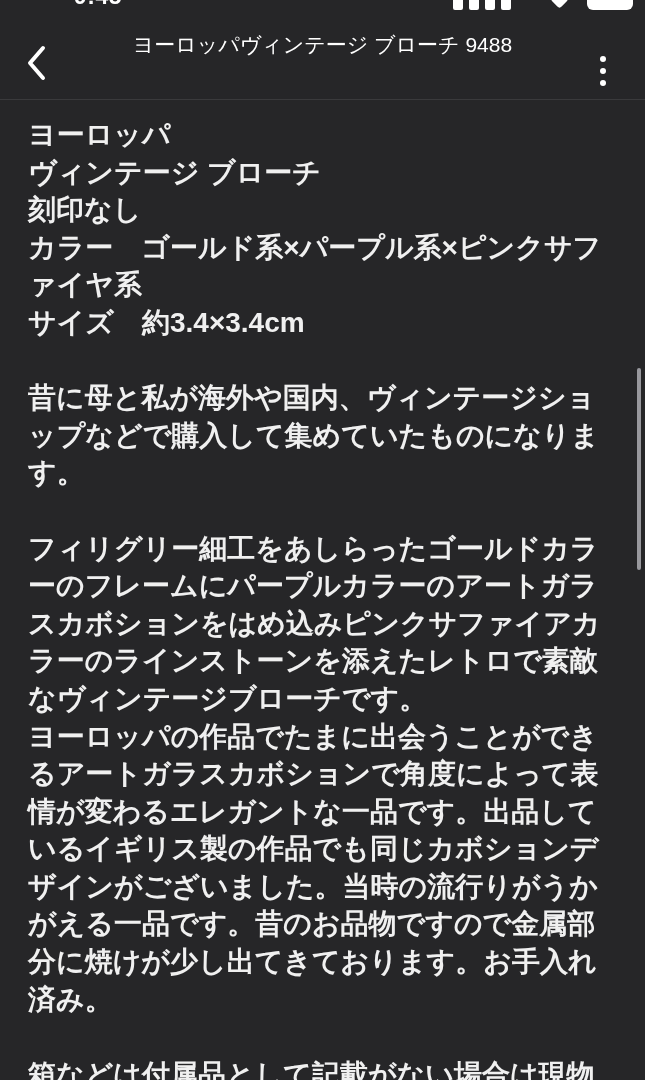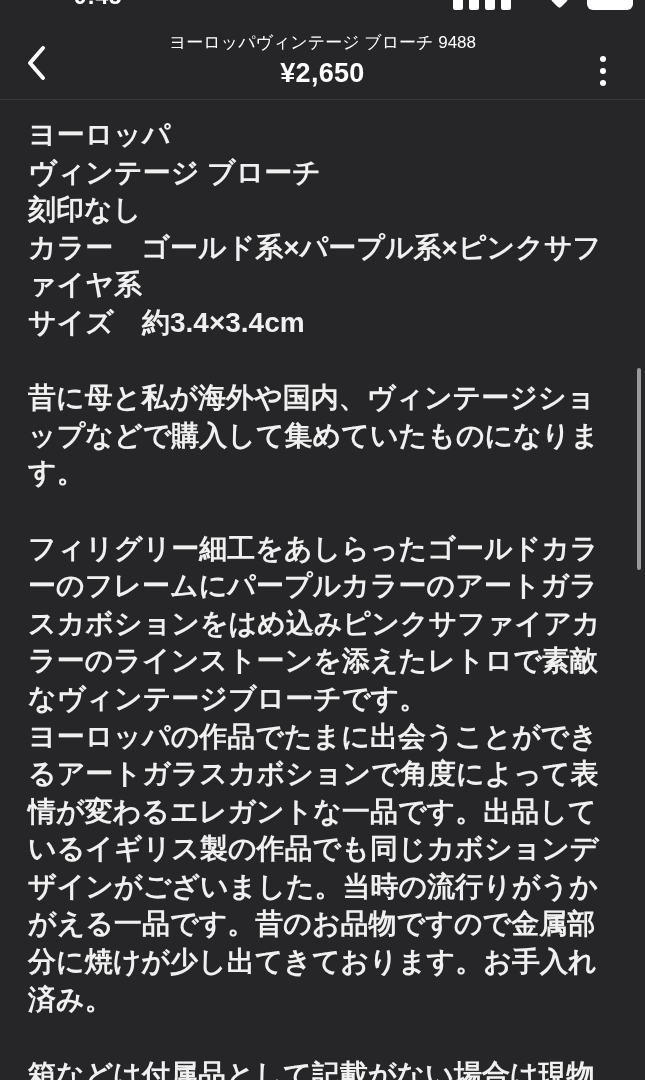--- a/index.html
+++ b/index.html
@@ -79,21 +79,21 @@
     background: none; border: none;
     cursor: pointer;
     display: flex; align-items: center; justify-content: center;
   }
   .titles {
     position: absolute;
     left: 70px; right: 70px; top: 18px;
     text-align: center;
   }
   .nav-title {
-    font-size: 17px;
+    font-size: 21px;
     font-weight: 500;
     color: #ffffff;
     white-space: nowrap;
     overflow: hidden;
   }
   .nav-price {
     margin-top: 4px;
     font-size: 27px;
     font-weight: 700;
     color: #ffffff;
@@ -169,21 +169,20 @@
   </div>
 
   <div class="nav-header">
     <button class="back-button">
       <svg width="22" height="38" viewBox="0 0 22 38" fill="none">
         <polyline points="18,4 5,19 18,34" stroke="#ffffff" stroke-width="4" stroke-linecap="round" stroke-linejoin="round" fill="none"></polyline>
       </svg>
     </button>
     <div class="titles">
       <div class="nav-title">ヨーロッパヴィンテージ ブローチ 9488</div>
-      <div class="nav-price">¥2,650</div>
     </div>
     <button class="menu-button">
       <span style="display:flex;flex-direction:column;gap:6px;align-items:center;">
         <i style="width:6px;height:6px;border-radius:50%;background:#fff;display:block;"></i>
         <i style="width:6px;height:6px;border-radius:50%;background:#fff;display:block;"></i>
         <i style="width:6px;height:6px;border-radius:50%;background:#fff;display:block;"></i>
       </span>
     </button>
   </div>
 

